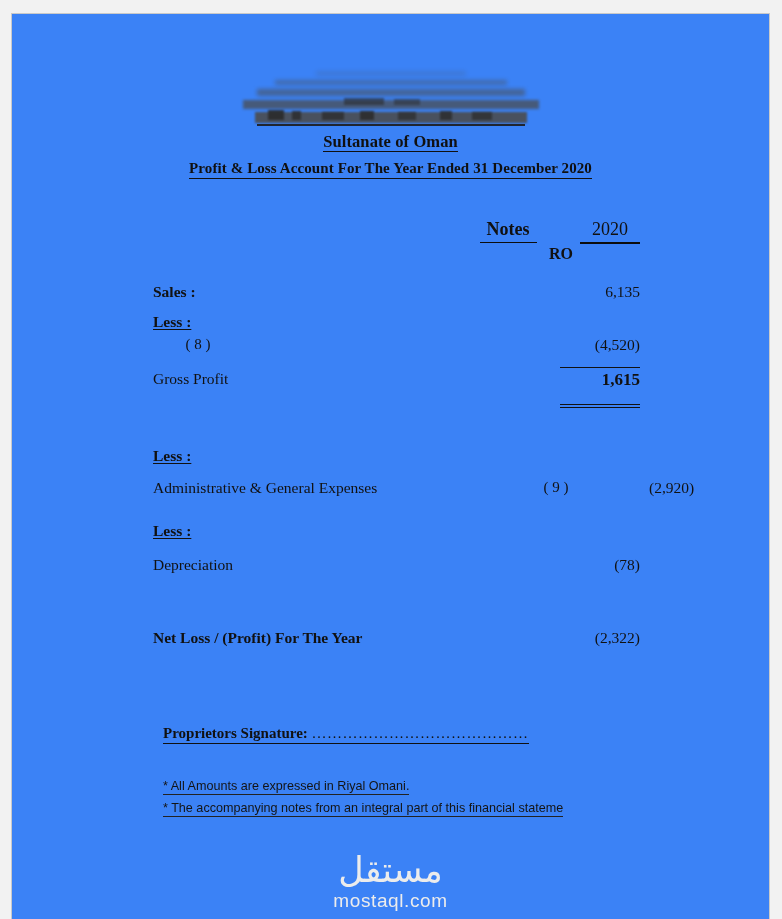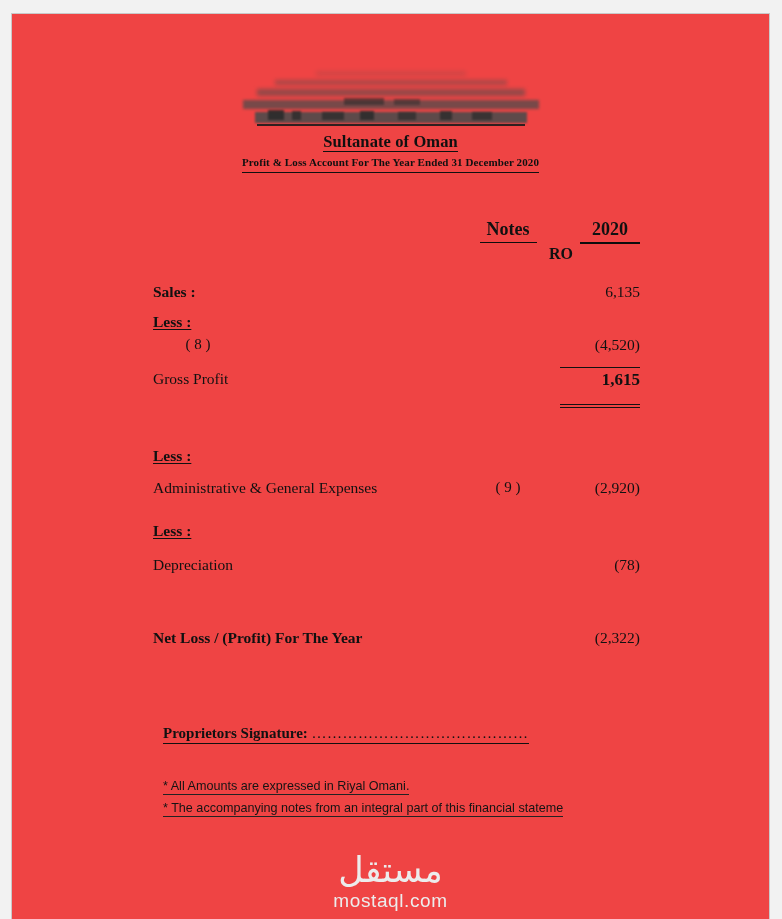--- a/index.html
+++ b/index.html
@@ -15,21 +15,21 @@
     -webkit-font-smoothing: antialiased;
   }
 
   
   .page {
     position: absolute;
     left: 11px;
     top: 13px;
     width: 759px;
     height: 906px;
-    background: #ef4444;
+    background: #3b82f6;
     border: 1px solid #c9c9c9;
     border-bottom: none;
     box-sizing: border-box;
     overflow: hidden;
   }
 
   
   .letterhead {
     position: absolute;
     left: 0;
@@ -85,21 +85,21 @@
   }
   .title-line {
     display: inline-block;
     color: #101010;
     font-weight: bold;
     border-bottom: 1.4px solid #101010;
     padding-bottom: 0px;
     letter-spacing: .1px;
   }
   .title-1 { font-size: 16.5px; line-height: 19px; }
-  .title-2 { font-size: 11px; line-height: 19px; margin-top: 0; }
+  .title-2 { font-size: 15px; line-height: 19px; margin-top: 7px; }
 
   
   .sheet {
     position: absolute;
     left: 141px;
     top: 205px;
     width: 498px;
   }
   .row {
     position: relative;
@@ -124,21 +124,21 @@
     color: #111;
     text-align: right;
     padding-right: 11px;
   }
   .bold   { font-weight: bold; }
   .uline  { text-decoration: underline; text-underline-offset: 2px; }
 
   
   .hdr { height: 44px; align-items: flex-start; }
   .hdr .c-note  { font-size: 18px; font-weight: bold; }
-  .hdr .c-val   { font-size: 18px; font-weight: bold; }
+  .hdr .c-val   { font-size: 18px; font-weight: normal; }
   .hdr-notes-u {
     display: inline-block;
     border-bottom: 1.6px solid #0d0d0d;
     padding: 0 7px 2px 7px;
   }
   .hdr-year-u {
     display: inline-block;
     border-bottom: 2px solid #0d0d0d;
     padding: 0 12px 2px 12px;
   }
@@ -300,21 +300,21 @@
       <div class="c-val bold" style="font-size:17px;">1,615</div>
       <div class="val-dbl" style="bottom:-6px;"></div>
     </div>
 
     <div class="row" style="height:24px; margin-top:45px;">
       <div class="c-label bold uline" style="display:inline;flex:0 0 auto;">Less :</div>
       <div class="c-note"></div>
       <div class="c-val"></div>
     </div>
 
-    <div class="row" style="height:30px; margin-top:8px;">
+    <div class="row" style="height:30px; margin-top:8px;gap:48px;">
       <div class="c-label">Administrative &amp; General Expenses</div>
       <div class="c-note">( 9 )</div>
       <div class="c-val">(2,920)</div>
     </div>
 
     <div class="row" style="height:24px; margin-top:13px;">
       <div class="c-label bold uline" style="display:inline;flex:0 0 auto;">Less :</div>
       <div class="c-note"></div>
       <div class="c-val"></div>
     </div>

